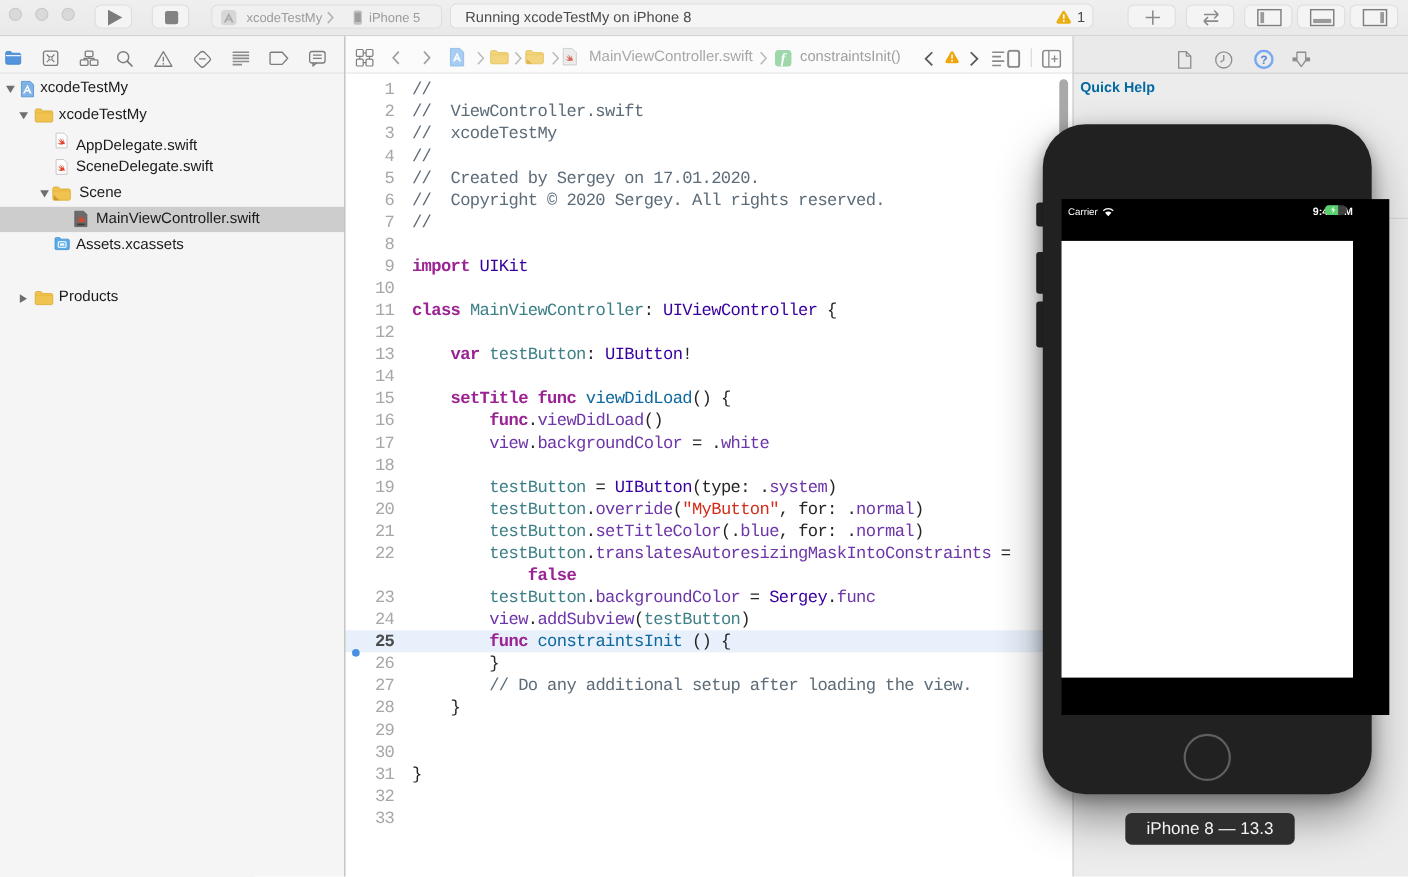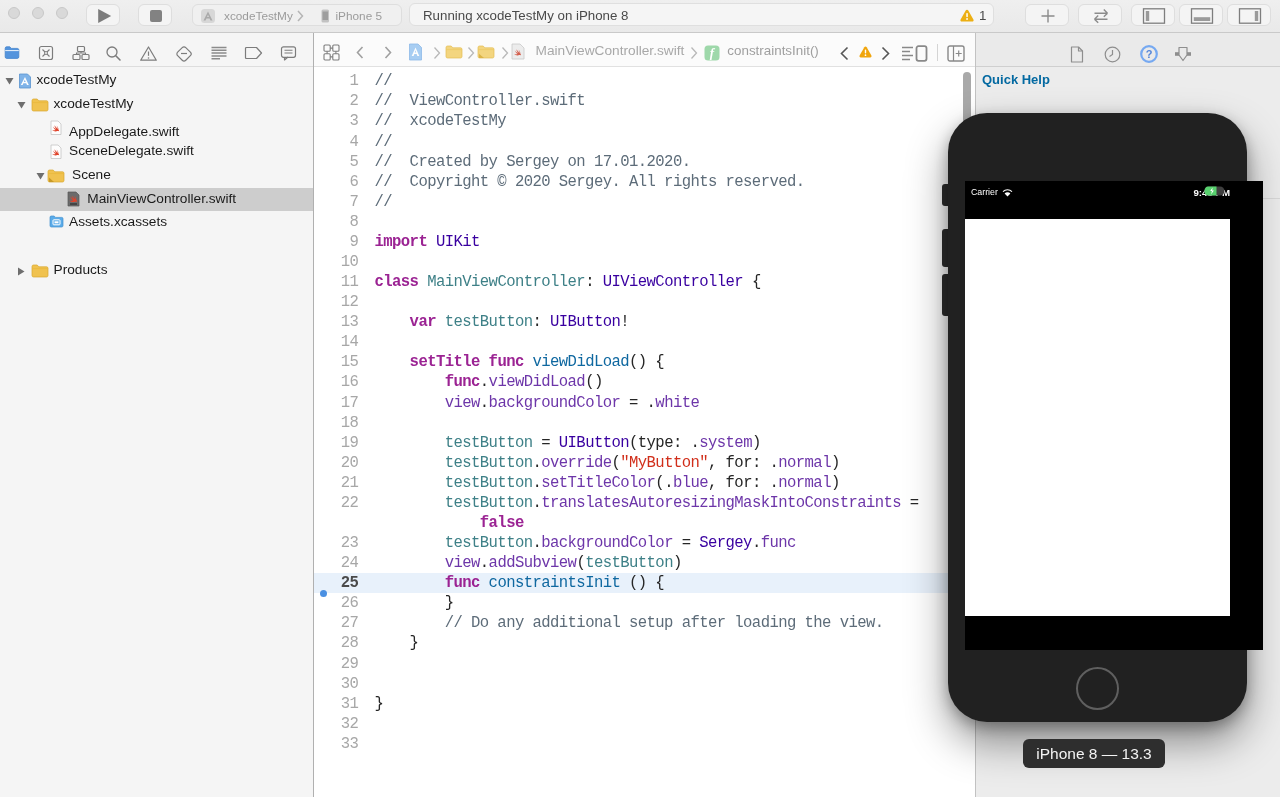--- a/index.html
+++ b/index.html
@@ -30,21 +30,21 @@
 .fp { color:#0f68a0; }
 .st { color:#3900a0;margin-top:28px; }
 .sm { color:#6d36a9; }
 #scrollthumb { position:absolute; left:963px; top:72px; width:8px; height:90px; border-radius:4px; background:#a9a9a9; z-index:6; }
 #phone { position:absolute; left:948px; top:113px; width:299px; height:609px; background:#212121; border-radius:39px; z-index:10; box-shadow:0 20px 42px rgba(0,0,0,0.42), 0 5px 14px rgba(0,0,0,0.28); }
 .sidebtn { position:absolute; background:#2e2e2e; z-index:9; }
 #screen { position:absolute; left:17px; top:68px; width:298px; height:469px; background:#000; }
 #appwhite { position:absolute; left:0; top:38px; width:265px; height:397px; background:#fff; }
 #statusbar { position:absolute; left:0; top:0; width:265px; height:22px; color:#fff; }
 #homebtn { position:absolute; left:128px; top:554px; width:43px; height:43px; border-radius:50%; border:2px solid #5f5f5f; }
-#phonelabel { position:absolute; left:1023px; top:739px; width:142px; height:29px; background:#2e2e2e; border-radius:6px; color:#f3f3f3; font-size:15.5px; text-align:center; line-height:29px; z-index:11; }
+#phonelabel { position:absolute; left:1023px; top:739px; width:154px; height:29px; background:#2e2e2e; border-radius:6px; color:#f3f3f3; font-size:15.5px; text-align:center; line-height:29px; z-index:11; }
 #qhline { position:absolute; left:976px; top:198px; width:304px; height:1px; background:#d8d8d8; }
 #qhtitle { position:absolute; left:982px; top:71.5px; font-size:13px; font-weight:bold; color:#0369a1; z-index:2; }
 .trow { position:absolute; left:0; width:313px; height:23.7px; }
 .trow span { white-space:nowrap; }
 .disc { position:absolute; top:8px; }
 .swifticon { position:absolute; top:3.5px; width:12.5px; height:16px; }
 .jsep { position:absolute; top:13.5px; width:8px; height:12px; }
 .jtext { position:absolute; top:10px; font-size:13.3px; white-space:nowrap; }
 </style>
 </head>

